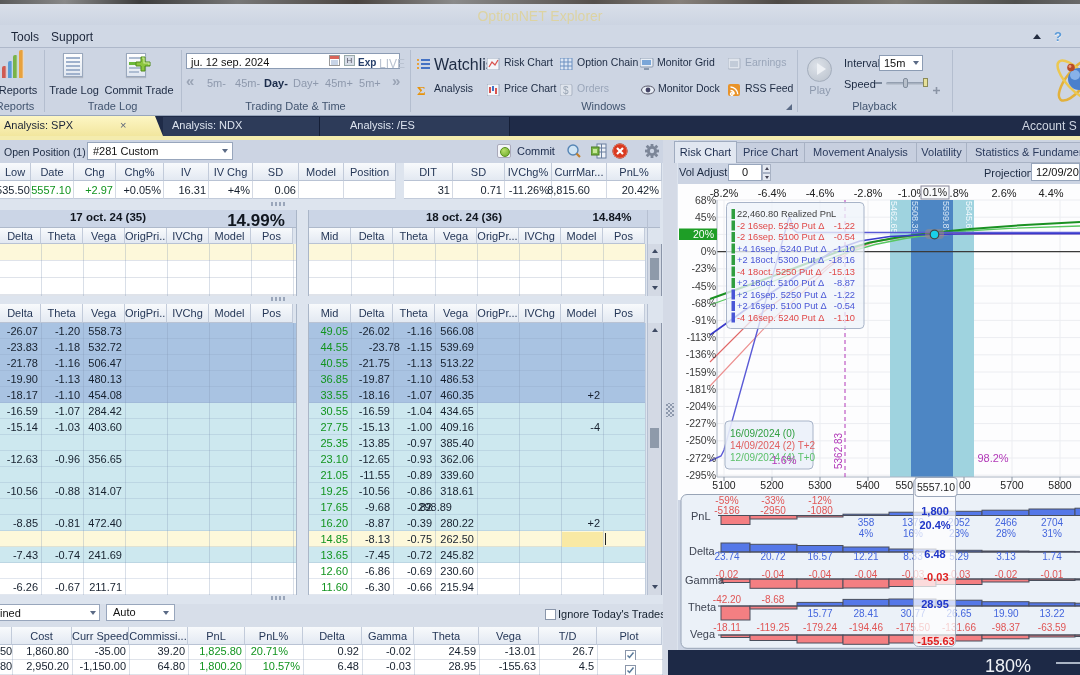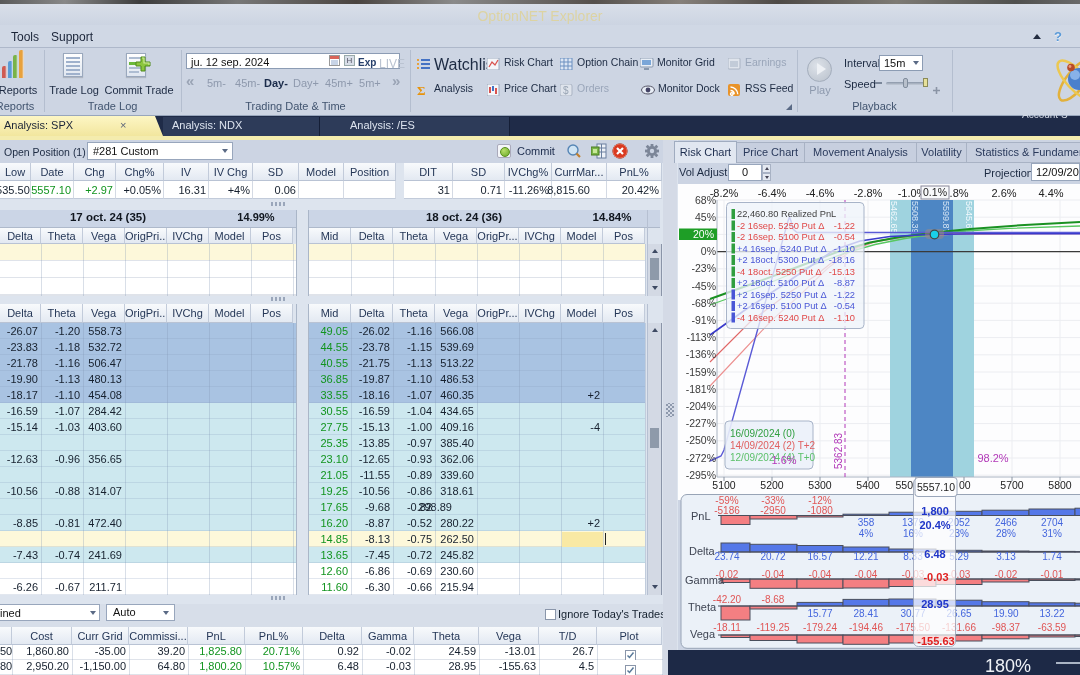--- a/index.html
+++ b/index.html
@@ -114,20 +114,21 @@
 <div class="a" style="left:641px;top:82px;width:13px;height:12px;"><svg width="14" height="12">
         <ellipse cx="7" cy="6" rx="6.5" ry="4" fill="#e8eef6" stroke="#556"></ellipse>
         <circle cx="7" cy="6" r="2.4" fill="#446"></circle>
       </svg></div>
 <div class="a" style="left:658px;top:82px;font-size:10.5px;color:#1c2a42">Monitor Dock</div>
 <div class="a" style="left:728px;top:82px;width:13px;height:12px;"><svg width="13" height="12">
         <rect x="0" y="0" width="12" height="12" rx="2" fill="#e8932a"></rect>
         <path d="M2.5 10a1.3 1.3 0 1 0 0-.01M2.5 6.5a4 4 0 0 1 3.8 3.8M2.5 3a7.5 7.5 0 0 1 7.3 7.3" stroke="#fff" stroke-width="1.4" fill="none"></path>
       </svg></div>
 <div class="a" style="left:745px;top:82px;font-size:10.5px;color:#1c2a42">RSS Feed</div>
+<div class="a" style="left:410px;top:100px;width:387px;text-align:center;font-size:11px;color:#41546f">Windows</div>
 <div class="a" style="left:786px;top:104px;width:0;height:0;border-left:6px solid transparent;border-bottom:6px solid #5a6a85"></div>
 <div class="a" style="left:807px;top:57px;width:25px;height:25px;border-radius:50%;background:radial-gradient(circle at 40% 35%,#dde2e9,#b9c1cc);border:1px solid #a3adbc"></div>
 <div class="a" style="left:817px;top:63px;width:0;height:0;border-left:9px solid #eef1f5;border-top:6px solid transparent;border-bottom:6px solid transparent"></div>
 <div class="a" style="left:806px;top:84px;width:28px;text-align:center;font-size:11px;color:#8d99ad">Play</div>
 <div class="a" style="left:844px;top:57px;font-size:11px;color:#1c2a42">Interval</div>
 <div class="a" style="left:879px;top:55px;width:44px;height:16px;background:#fff;border:1px solid #8c9cb4;font-size:11px;line-height:14px;padding-left:4px;color:#111">15m</div>
 <div class="a" style="left:913px;top:61px;width:0;height:0;border-left:3.5px solid transparent;border-right:3.5px solid transparent;border-top:4px solid #5a6a85"></div>
 <div class="a" style="left:844px;top:78px;font-size:11px;color:#1c2a42">Speed</div>
 <div class="a" style="left:875px;top:82px;width:7px;height:2px;background:#7a8699"></div>
 <div class="a" style="left:886px;top:82px;width:41px;height:3px;background:linear-gradient(#8a96a8,#c4ccd8);border-radius:2px"></div>
@@ -149,21 +150,21 @@
 </svg></div>
 <div class="a" style="left:0;top:116px;width:1080px;height:20px;background:#1f2b48"></div>
 <div class="a" style="left:0;top:136px;width:1080px;height:4px;background:#f4ecae"></div>
 <div class="a" style="left:0;top:116px;width:163px;height:20px;background:linear-gradient(#fdf6c4,#f2e69e);clip-path:polygon(0 0,155px 0,163px 100%,0 100%)"></div>
 <div class="a" style="left:4px;top:119px;font-size:11px;color:#1b2438">Analysis: SPX</div>
 <div class="a" style="left:120px;top:119px;font-size:11px;color:#5b657a">×</div>
 <div class="a" style="left:163px;top:117px;width:157px;height:19px;background:#2d3b59;border-right:1px solid #141e36"></div>
 <div class="a" style="left:172px;top:119px;font-size:11px;color:#dde4ef">Analysis: NDX</div>
 <div class="a" style="left:320px;top:117px;width:190px;height:19px;background:#2d3b59;border-right:1px solid #141e36"></div>
 <div class="a" style="left:350px;top:119px;font-size:11px;color:#dde4ef">Analysis: /ES</div>
-<div class="a" style="left:1022px;top:109px;font-size:10px;color:#cfd6e2">Account S</div>
+<div class="a" style="left:1022px;top:119px;font-size:12px;color:#cfd6e2">Account S</div>
 <div class="a" style="left:0;top:140px;width:668px;height:535px;background:#dde4ee"></div>
 <div class="a" style="left:0;top:140px;width:668px;height:23px;background:#ccd4e3"></div>
 <div class="a" style="left:4px;top:146px;font-size:10.5px;color:#1c2a42">Open Position (1)</div>
 <div class="a" style="left:87px;top:142px;width:146px;height:18px;background:#fff;border:1px solid #98a6bc;font-size:11px;line-height:16px;padding-left:5px;color:#111">#281 Custom</div>
 <div class="a" style="left:222px;top:149px;width:0;height:0;border-left:3.5px solid transparent;border-right:3.5px solid transparent;border-top:4px solid #5a6a85"></div>
 <div class="a" style="left:497px;top:144px;width:14px;height:14px;background:#f4f6f9;border:1px solid #aab;border-radius:2px"></div>
 <div class="a" style="left:500px;top:147px;width:10px;height:10px;border-radius:50%;background:radial-gradient(circle at 35% 30%,#b8e06a,#6aa828);border:1px solid #578f1a"></div>
 <div class="a" style="left:517px;top:145px;font-size:11px;color:#203050">Commit</div>
 <div class="a" style="left:566px;top:143px"><svg width="16" height="16">
         <circle cx="7" cy="7" r="5" fill="#cfe4f4" stroke="#5585b5" stroke-width="1.4"></circle>
@@ -234,21 +235,21 @@
 <div class="c " style="left:344px;top:182px;width:52px;overflow:visible"></div>
 <div class="c" style="left:404px;top:182px;width:49px">31</div>
 <div class="c" style="left:453px;top:182px;width:52px">0.71</div>
 <div class="c" style="left:505px;top:182px;width:47px">-11.26%</div>
 <div class="c" style="left:538px;top:182px;width:55px">8,815.60</div>
 <div class="c" style="left:607px;top:182px;width:55px">20.42%</div>
 <div class="a" style="left:271px;top:202px;width:15px;height:4px;background:repeating-linear-gradient(90deg,#9aa6ba 0 2px,transparent 2px 4px)"></div>
 <div class="a" style="left:0;top:210px;width:296px;height:18px;background:#cbd5e6;border-bottom:1px solid #aeb9cb"></div>
 <div class="a" style="left:308px;top:210px;width:352px;height:18px;background:#cbd5e6;border-bottom:1px solid #aeb9cb"></div>
 <div class="a" style="left:40px;top:211px;width:136px;text-align:center;font-size:11.5px;font-weight:bold;color:#10161f">17 oct. 24 (35)</div>
-<div class="a" style="left:216px;top:211px;width:80px;text-align:center;font-size:11px;font-weight:bold;color:#10161f">14.99%</div>
+<div class="a" style="left:216px;top:211px;width:80px;text-align:center;font-size:17px;font-weight:bold;color:#10161f">14.99%</div>
 <div class="a" style="left:396px;top:211px;width:136px;text-align:center;font-size:11.5px;font-weight:bold;color:#10161f">18 oct. 24 (36)</div>
 <div class="a" style="left:572px;top:211px;width:80px;text-align:center;font-size:11.5px;font-weight:bold;color:#10161f">14.84%</div>
 <div class="h hdr" style="left:0px;top:228px;width:41px;height:16px;line-height:16px;border-right:1px solid #c2cbda">Delta</div>
 <div class="h hdr" style="left:41px;top:228px;width:42px;height:16px;line-height:16px;border-right:1px solid #c2cbda">Theta</div>
 <div class="h hdr" style="left:83px;top:228px;width:42px;height:16px;line-height:16px;border-right:1px solid #c2cbda">Vega</div>
 <div class="h hdr" style="left:125px;top:228px;width:42px;height:16px;line-height:16px;border-right:1px solid #c2cbda">OrigPri...</div>
 <div class="h hdr" style="left:167px;top:228px;width:42px;height:16px;line-height:16px;border-right:1px solid #c2cbda">IVChg</div>
 <div class="h hdr" style="left:209px;top:228px;width:42px;height:16px;line-height:16px;border-right:1px solid #c2cbda">Model</div>
 <div class="h hdr" style="left:251px;top:228px;width:42px;height:16px;line-height:16px;border-right:1px solid #c2cbda">Pos</div>
 <div class="h hdr" style="left:309px;top:228px;width:42px;height:16px;line-height:16px;border-right:1px solid #c2cbda">Mid</div>
@@ -358,21 +359,21 @@
 <div class="c" style="left:0;top:579px;width:41px">-6.26</div>
 <div class="c" style="left:41px;top:579px;width:42px">-0.67</div>
 <div class="c" style="left:83px;top:579px;width:42px">211.71</div>
 <div class="a" style="left:308px;top:323px;width:337px;height:16px;background:#a9c3e2;border-bottom:1px solid rgba(140,160,190,0.25)"></div>
 <div class="c grn" style="left:309px;top:323px;width:42px">49.05</div>
 <div class="c" style="left:351px;top:323px;width:42px">-26.02</div>
 <div class="c" style="left:393px;top:323px;width:42px">-1.16</div>
 <div class="c" style="left:435px;top:323px;width:42px">566.08</div>
 <div class="a" style="left:308px;top:339px;width:337px;height:16px;background:#a9c3e2;border-bottom:1px solid rgba(140,160,190,0.25)"></div>
 <div class="c grn" style="left:309px;top:339px;width:42px">44.55</div>
-<div class="c" style="left:351px;top:339px;width:42px">-23.78</div>
+<div class="c" style="left:361px;top:339px;width:42px">-23.78</div>
 <div class="c" style="left:393px;top:339px;width:42px">-1.15</div>
 <div class="c" style="left:435px;top:339px;width:42px">539.69</div>
 <div class="a" style="left:308px;top:355px;width:337px;height:16px;background:#a9c3e2;border-bottom:1px solid rgba(140,160,190,0.25)"></div>
 <div class="c grn" style="left:309px;top:355px;width:42px">40.55</div>
 <div class="c" style="left:351px;top:355px;width:42px">-21.75</div>
 <div class="c" style="left:393px;top:355px;width:42px">-1.13</div>
 <div class="c" style="left:435px;top:355px;width:42px">513.22</div>
 <div class="a" style="left:308px;top:371px;width:337px;height:16px;background:#a9c3e2;border-bottom:1px solid rgba(140,160,190,0.25)"></div>
 <div class="c grn" style="left:309px;top:371px;width:42px">36.85</div>
 <div class="c" style="left:351px;top:371px;width:42px">-19.87</div>
@@ -416,21 +417,21 @@
 <div class="c" style="left:393px;top:483px;width:42px">-0.86</div>
 <div class="c" style="left:435px;top:483px;width:42px">318.61</div>
 <div class="a" style="left:308px;top:499px;width:337px;height:16px;background:#cde8ef;border-bottom:1px solid rgba(140,160,190,0.25)"></div>
 <div class="c grn" style="left:309px;top:499px;width:42px">17.65</div>
 <div class="c" style="left:351px;top:499px;width:42px">-9.68</div>
 <div class="c" style="left:393px;top:499px;width:42px">-0.82</div>
 <div class="c" style="left:413px;top:499px;width:42px">298.89</div>
 <div class="a" style="left:308px;top:515px;width:337px;height:16px;background:#cde8ef;border-bottom:1px solid rgba(140,160,190,0.25)"></div>
 <div class="c grn" style="left:309px;top:515px;width:42px">16.20</div>
 <div class="c" style="left:351px;top:515px;width:42px">-8.87</div>
-<div class="c" style="left:393px;top:515px;width:42px">-0.52</div>
+<div class="c" style="left:393px;top:515px;width:42px">-0.39</div>
 <div class="c" style="left:435px;top:515px;width:42px">280.22</div>
 <div class="c" style="left:561px;top:515px;width:42px">+2</div>
 <div class="a" style="left:308px;top:531px;width:337px;height:16px;background:#fdf8da;border-bottom:1px solid rgba(140,160,190,0.25)"></div>
 <div class="c grn" style="left:309px;top:531px;width:42px">14.85</div>
 <div class="c" style="left:351px;top:531px;width:42px">-8.13</div>
 <div class="c" style="left:393px;top:531px;width:42px">-0.75</div>
 <div class="c" style="left:435px;top:531px;width:42px">262.50</div>
 <div class="a" style="left:308px;top:547px;width:337px;height:16px;background:#cde8ef;border-bottom:1px solid rgba(140,160,190,0.25)"></div>
 <div class="c grn" style="left:309px;top:547px;width:42px">13.65</div>
 <div class="c" style="left:351px;top:547px;width:42px">-7.45</div>
@@ -474,37 +475,37 @@
 <div class="a" style="left:0;top:604px;width:668px;height:23px;background:#d7dee9"></div>
 <div class="a" style="left:-60px;top:604px;width:160px;height:17px;background:#fff;border:1px solid #98a6bc"></div>
 <div class="a" style="left:0px;top:607px;font-size:11px;color:#111">ined</div>
 <div class="a" style="left:90px;top:611px;width:0;height:0;border-left:3.5px solid transparent;border-right:3.5px solid transparent;border-top:4px solid #5a6a85"></div>
 <div class="a" style="left:106px;top:604px;width:69px;height:17px;background:#fff;border:1px solid #98a6bc;font-size:11px;line-height:15px;padding-left:6px;color:#111">Auto</div>
 <div class="a" style="left:163px;top:611px;width:0;height:0;border-left:3.5px solid transparent;border-right:3.5px solid transparent;border-top:4px solid #5a6a85"></div>
 <div class="a" style="left:545px;top:609px;width:11px;height:11px;background:#fff;border:1px solid #8a96aa"></div>
 <div class="a" style="left:558px;top:608px;font-size:11px;color:#14202e">Ignore Today's Trades</div>
 <div class="h hdr" style="left:0px;top:627px;width:12px;border-right:1px solid #c2cbda"></div>
 <div class="h hdr" style="left:12px;top:627px;width:60px;border-right:1px solid #c2cbda">Cost</div>
-<div class="h hdr" style="left:72px;top:627px;width:57px;border-right:1px solid #c2cbda">Curr Grid</div>
+<div class="h hdr" style="left:72px;top:627px;width:57px;border-right:1px solid #c2cbda">Curr Speed</div>
 <div class="h hdr" style="left:129px;top:627px;width:59px;border-right:1px solid #c2cbda">Commissi...</div>
 <div class="h hdr" style="left:188px;top:627px;width:57px;border-right:1px solid #c2cbda">PnL</div>
 <div class="h hdr" style="left:245px;top:627px;width:58px;border-right:1px solid #c2cbda">PnL%</div>
 <div class="h hdr" style="left:303px;top:627px;width:59px;border-right:1px solid #c2cbda">Delta</div>
 <div class="h hdr" style="left:362px;top:627px;width:52px;border-right:1px solid #c2cbda">Gamma</div>
 <div class="h hdr" style="left:414px;top:627px;width:65px;border-right:1px solid #c2cbda">Theta</div>
 <div class="h hdr" style="left:479px;top:627px;width:60px;border-right:1px solid #c2cbda">Vega</div>
 <div class="h hdr" style="left:539px;top:627px;width:58px;border-right:1px solid #c2cbda">T/D</div>
 <div class="h hdr" style="left:597px;top:627px;width:65px;border-right:1px solid #c2cbda">Plot</div>
 <div class="a" style="left:0;top:645px;width:668px;height:15px;background:#fff;border-bottom:1px solid #dfe3ea"></div>
 <div class="c " style="left:0px;top:644px;width:12px;line-height:15px">50</div>
 <div class="c " style="left:12px;top:644px;width:60px;line-height:15px">1,860.80</div>
 <div class="c " style="left:72px;top:644px;width:57px;line-height:15px">-35.00</div>
 <div class="c " style="left:129px;top:644px;width:59px;line-height:15px">39.20</div>
 <div class="c grn" style="left:188px;top:644px;width:57px;line-height:15px">1,825.80</div>
-<div class="c grn" style="left:245px;top:644px;width:58px;line-height:15px">20.71%</div>
+<div class="c grn" style="left:233px;top:644px;width:58px;line-height:15px">20.71%</div>
 <div class="c " style="left:303px;top:644px;width:59px;line-height:15px">0.92</div>
 <div class="c " style="left:362px;top:644px;width:52px;line-height:15px">-0.02</div>
 <div class="c " style="left:414px;top:644px;width:65px;line-height:15px">24.59</div>
 <div class="c " style="left:479px;top:644px;width:60px;line-height:15px">-13.01</div>
 <div class="c " style="left:539px;top:644px;width:58px;line-height:15px">26.7</div>
 <div class="c " style="left:597px;top:644px;width:65px;line-height:15px"></div>
 <div class="a" style="left:625px;top:647px"><svg width="11" height="11">
         <rect x="0.5" y="0.5" width="10" height="10" fill="#fff" stroke="#8a96aa"></rect>
         <polyline points="2.5,5.5 4.5,7.5 8.5,2.5" fill="none" stroke="#5a7a9a" stroke-width="1.5"></polyline>
       </svg></div>

